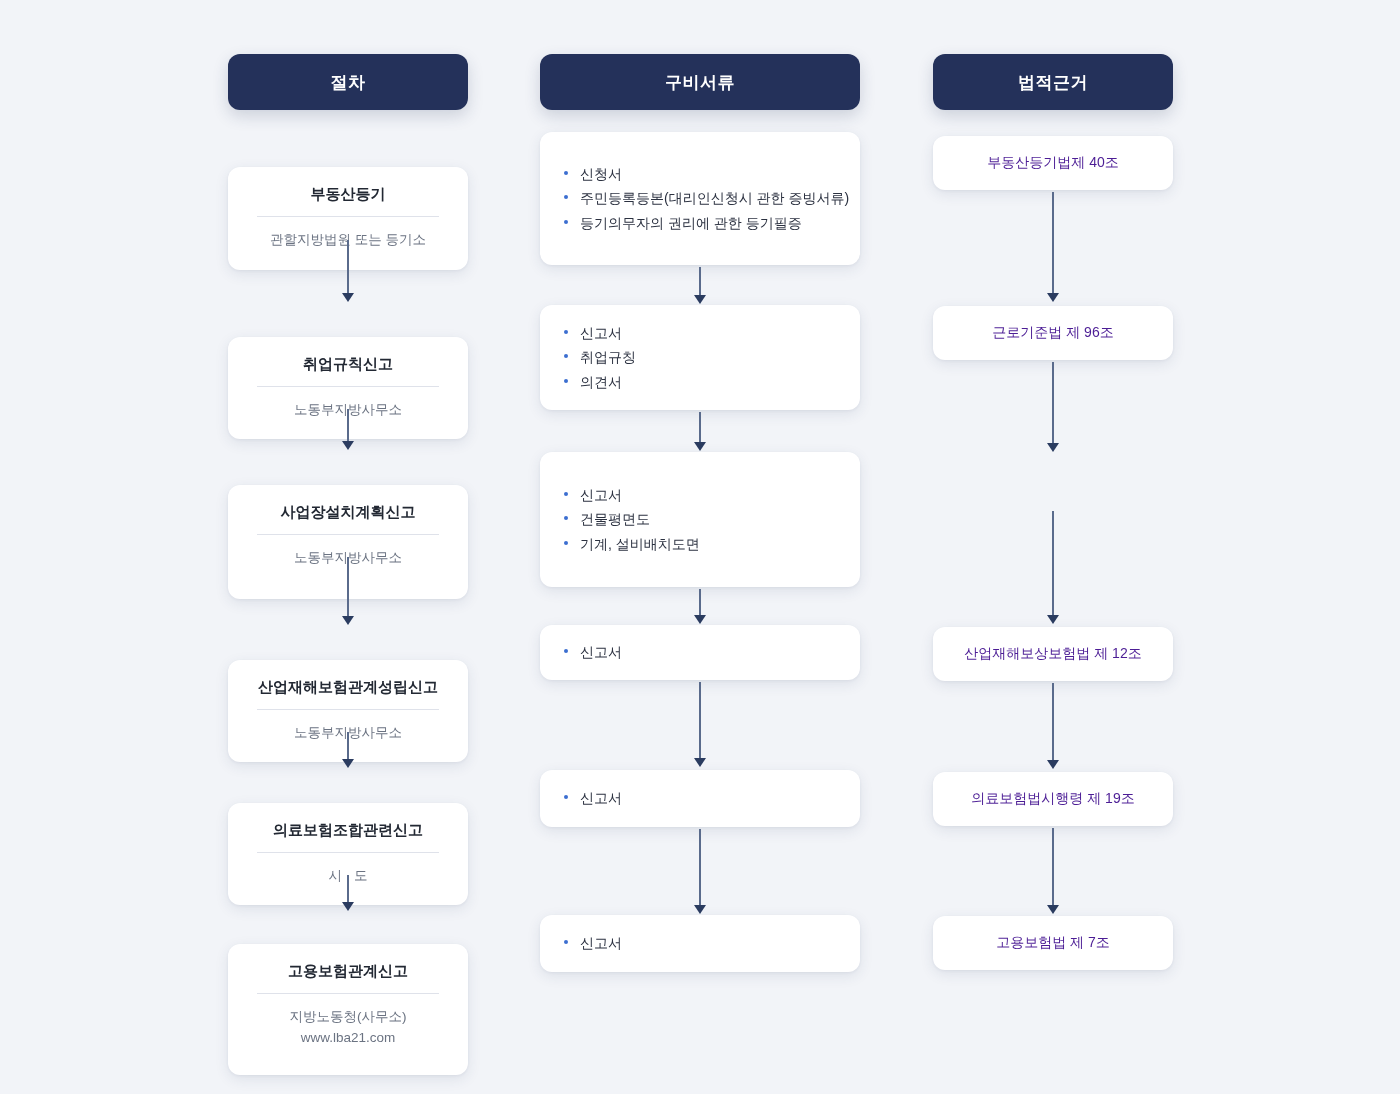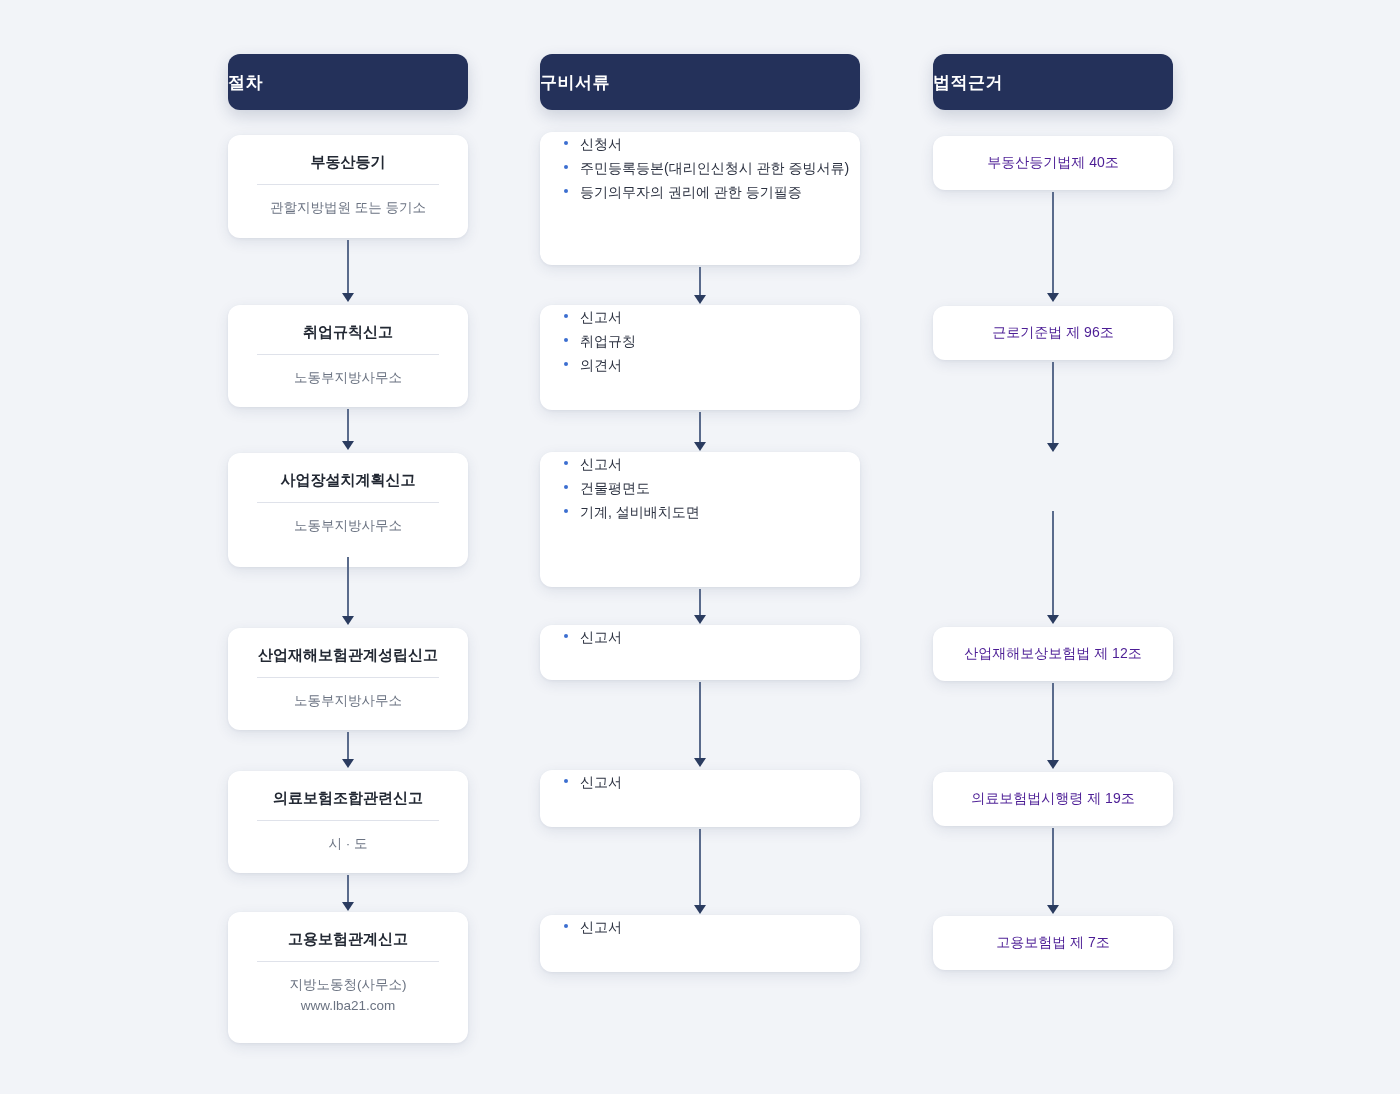--- a/index.html
+++ b/index.html
@@ -29,41 +29,42 @@
   .col-header {
     position: absolute;
     background: #24315a;
     border-radius: 12px;
     color: #ffffff;
     font-size: 17px;
     font-weight: bold;
     letter-spacing: .5px;
     display: flex;
     align-items: center;
-    justify-content: flex-start;
+    justify-content: center;
     box-shadow: 0 6px 16px rgba(36, 49, 90, .18);
     height: 56px;
   }
 
   
   .card {
     position: absolute;
     background: #ffffff;
     border-radius: 12px;
     box-shadow: 0 4px 14px rgba(40, 55, 95, .10),
                 0 1px 3px rgba(40, 55, 95, .06);
     box-sizing: border-box;
   }
 
   
   .proc-card {
     display: flex;
     flex-direction: column;
     align-items: center;
     padding: 18px 16px 16px;
+    margin-top: 32px;
   }
   .proc-title {
     font-size: 15px;
     font-weight: bold;
     color: #222833;
     text-align: center;
     line-height: 1.2;
     white-space: nowrap;
   }
   .proc-divider {
@@ -78,21 +79,21 @@
     color: #6b7382;
     text-align: center;
     line-height: 1.55;
     white-space: pre-line;
   }
 
   
   .doc-card {
     display: flex;
     flex-direction: column;
-    justify-content: flex-start;
+    justify-content: center;
     padding: 0 22px;
   }
   .doc-list {
     list-style: none;
     margin: 0;
     padding: 0;
   }
   .doc-item {
     position: relative;
     font-size: 14px;

